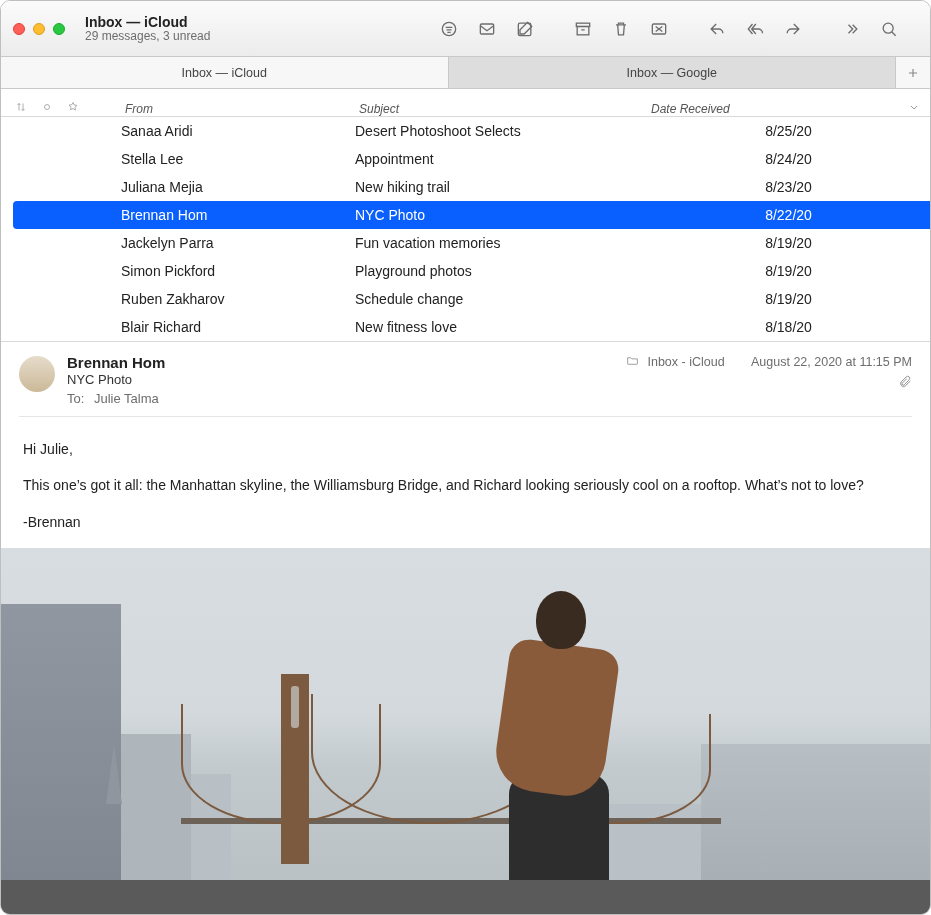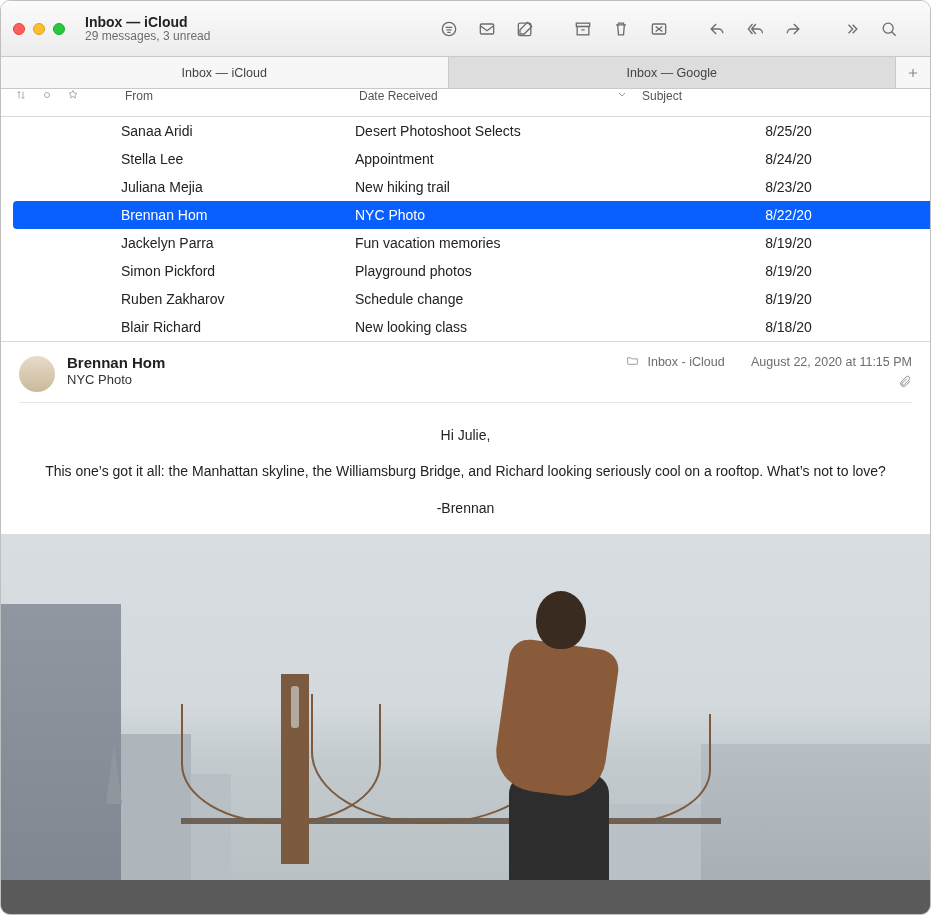--- a/index.html
+++ b/index.html
@@ -68,24 +68,25 @@
     font-size:12.5px;color:#444;
     border-right:1px solid var(--border-strong);
     background:var(--tab-inactive);
   }
   .tab.active{background:var(--chrome);}
   .newtab{width:34px;display:flex;align-items:center;justify-content:center;color:#888;background:var(--chrome);}
 
   
   .colhdr{
     height:var(--header-row-h);
-    display:flex;align-items:flex-start;
+    display:flex;align-items:flex-end;
     border-bottom:1px solid var(--border);
     font-size:12px;color:#555;
     background:#fff;
+    font-style:italic;
   }
   .colhdr .gutter{width:120px;display:flex;align-items:center;gap:14px;padding-left:14px;color:#999;}
   .colhdr .gutter svg{width:12px;height:12px;stroke:#999;fill:none;stroke-width:1.6;}
   .colhdr .col{padding:0 4px;}
   .col-from{width:234px;}
   .col-subject{width:292px;}
   .col-date{flex:1;position:relative;padding-right:24px;}
   .col-date .chev{position:absolute;right:10px;top:50%;transform:translateY(-50%);color:#999;}
 
   
@@ -121,21 +122,21 @@
   .mh-to .lbl{color:var(--text-dim);margin-right:6px;}
   .mh-to .val{color:var(--text-dim);}
   .mh-right{text-align:right;font-size:12.5px;color:var(--text-dim);white-space:nowrap;display:flex;flex-direction:column;align-items:flex-end;gap:4px;}
   .mh-right .loc{display:inline-flex;align-items:center;gap:8px;}
   .mh-right .loc svg{width:13px;height:13px;stroke:#8a8a8a;fill:none;stroke-width:1.5;}
   .mh-right .clip svg{width:14px;height:14px;stroke:#8a8a8a;fill:none;stroke-width:1.6;}
   .mh-rule{border:none;border-top:1px solid #e6e6e6;margin:10px 0 0 0;}
 
   
   .msgbody{padding:14px 22px 0 22px;font-size:14px;line-height:1.45;color:#222;}
-  .msgbody p{margin:0 0 16px 0;text-align:center;}
+  .msgbody p{margin:0 0 16px 0;}
 
   
   .photo{
     flex:1;min-height:0;
     position:relative;overflow:hidden;
     background:linear-gradient(#d7dde1 0%,#d3d9dc 45%,#c3cacd 60%,#b8bfc2 100%);
   }
   .skyline{position:absolute;inset:0;}
   .bldg{position:absolute;bottom:0;background:#9aa4ab;}
   .bldg.b1{left:0;width:120px;height:310px;background:linear-gradient(#9097a0,#7e858e);} 
@@ -268,29 +269,29 @@
           <path d="M8 5v14M8 5l-3 3M8 5l3 3M16 19V5M16 19l-3-3M16 19l3-3"></path>
         </svg></span>
     <span><svg viewBox="0 0 24 24">
           <circle cx="12" cy="12" r="5"></circle>
         </svg></span>
     <span><svg viewBox="0 0 24 24">
           <path d="M12 3l2.5 5 5.5.8-4 3.9.9 5.5L12 15l-4.9 2.6.9-5.5-4-3.9 5.5-.8z"></path>
         </svg></span>
   </div>
   <div class="col col-from"><span>From</span></div>
+  <div class="col col-subject"><span>Subject</span></div>
   <div class="col col-date">
     <span>Date Received</span>
     <span class="chev">
       <svg viewBox="0 0 24 24" width="12" height="12" stroke="#999" fill="none" stroke-width="2">
           <path d="M6 9l6 6 6-6"></path>
         </svg>
     </span>
   </div>
-  <div class="col col-subject"><span>Subject</span></div>
 </div>
 
 <div class="msglist" id="msglist">
     <div class="row">
       <div class="gutter"></div>
       <div class="c-from">Sanaa Aridi</div>
       <div class="c-subject">Desert Photoshoot Selects</div>
       <div class="c-date">8/25/20</div>
     </div>
     <div class="row">
@@ -325,31 +326,35 @@
     </div>
     <div class="row">
       <div class="gutter"></div>
       <div class="c-from">Ruben Zakharov</div>
       <div class="c-subject">Schedule change</div>
       <div class="c-date">8/19/20</div>
     </div>
     <div class="row">
       <div class="gutter"></div>
       <div class="c-from">Blair Richard</div>
-      <div class="c-subject">New looking class</div>
+      <div class="c-subject">New fitness love</div>
       <div class="c-date">8/18/20</div>
     </div>
   </div>
 
 <div class="msgheader">
   <div class="mh-top">
     <div class="avatar"></div>
     <div class="mh-left">
       <div class="mh-from">Brennan Hom</div>
       <div class="mh-subj">NYC Photo</div>
+      <div class="mh-to">
+        <span class="lbl">To:</span>
+        <span class="val">Julie Talma</span>
+      </div>
     </div>
     <div class="mh-right">
       <span class="loc">
         <span>
           <svg viewBox="0 0 24 24">
               <path d="M3 7h6l2 2h10v9a1 1 0 01-1 1H4a1 1 0 01-1-1V7z"></path>
             </svg>
         </span>
         <span>Inbox - iCloud</span>
         &nbsp;&nbsp;&nbsp;

